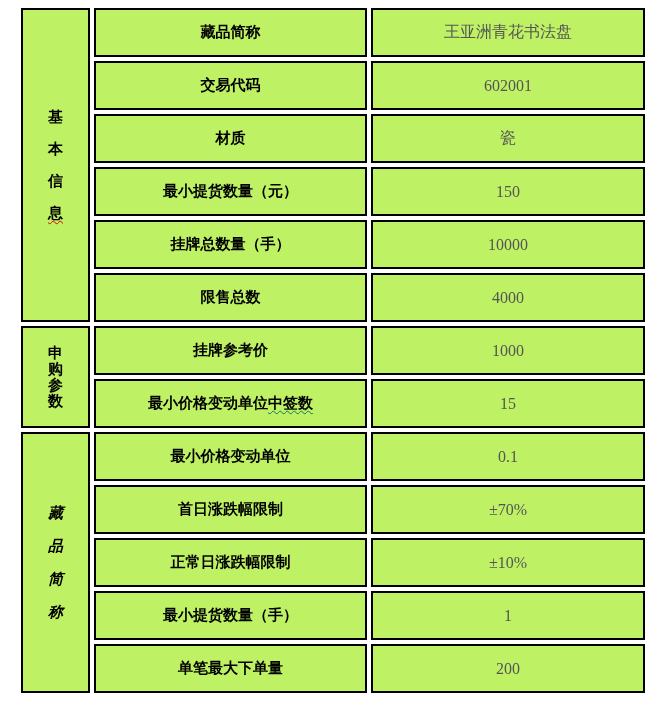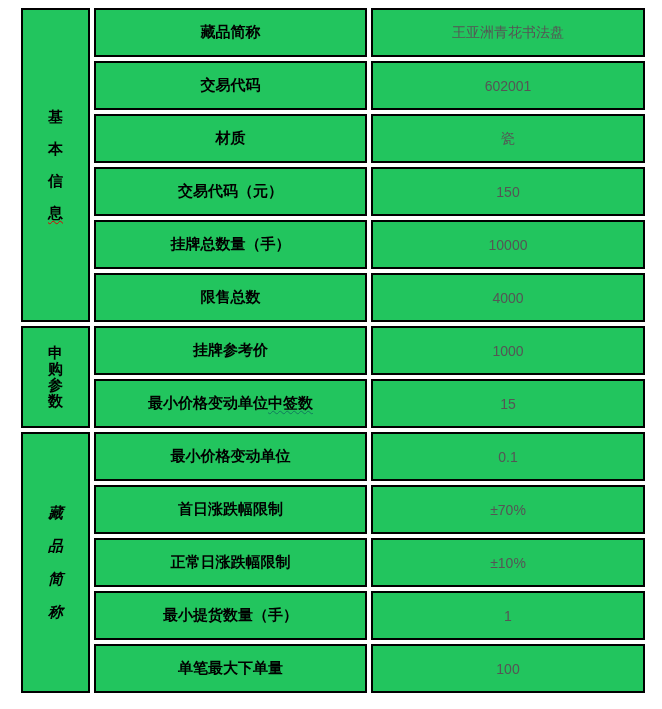--- a/index.html
+++ b/index.html
@@ -12,21 +12,21 @@
   }
   table.param-table {
     border-collapse: separate;
     border-spacing: 4px;
     table-layout: fixed;
     margin: 4px 0 0 17px;
   }
   table.param-table td {
     box-sizing: border-box;
     border: 2px solid #000000;
-    background: #22c55e;
+    background: #bef264;
     height: 49px;
     padding: 0;
     text-align: center;
     vertical-align: middle;
     overflow: hidden;
   }
   td.section-cell {
     
   }
   .vlabel {
@@ -42,23 +42,23 @@
   .vlabel-basic   { line-height: 32px; }
   .vlabel-sub     { line-height: 16px; }
   .vlabel-trade   { line-height: 33px; font-style: italic; }
   td.field-cell {
     font-family: "DejaVu Sans", "Liberation Sans", sans-serif;
     font-weight: bold;
     font-size: 15px;
     color: #000000;
   }
   td.value-cell {
-    font-family: Liberation Sans, sans-serif;
+    font-family: Liberation Serif, serif;
     font-weight: normal;
-    font-size: 14px;
+    font-size: 16px;
     color: #555555;
   }
   .squiggle-red {
     text-decoration-line: underline;
     text-decoration-style: wavy;
     text-decoration-color: #e00000;
     text-decoration-thickness: 1px;
     text-underline-offset: 2px;
     text-decoration-skip-ink: none;
   }
@@ -91,21 +91,21 @@
     </tr>
     <tr>
       <td class="field-cell"><span>交易代码</span></td>
       <td class="value-cell"><span>602001</span></td>
     </tr>
     <tr>
       <td class="field-cell"><span>材质</span></td>
       <td class="value-cell"><span>瓷</span></td>
     </tr>
     <tr>
-      <td class="field-cell"><span>交易代码（元）</span></td>
+      <td class="field-cell"><span>最小提货数量（元）</span></td>
       <td class="value-cell"><span>150</span></td>
     </tr>
     <tr>
       <td class="field-cell"><span>挂牌总数量（手）</span></td>
       <td class="value-cell"><span>10000</span></td>
     </tr>
     <tr>
       <td class="field-cell"><span>限售总数</span></td>
       <td class="value-cell"><span>4000</span></td>
     </tr>
@@ -136,16 +136,16 @@
     <tr>
       <td class="field-cell"><span>正常日涨跌幅限制</span></td>
       <td class="value-cell"><span>±10%</span></td>
     </tr>
     <tr>
       <td class="field-cell"><span>最小提货数量（手）</span></td>
       <td class="value-cell"><span>1</span></td>
     </tr>
     <tr>
       <td class="field-cell"><span>单笔最大下单量</span></td>
-      <td class="value-cell"><span>100</span></td>
+      <td class="value-cell"><span>200</span></td>
     </tr>
   </tbody>
 </table>
 
 </body></html>

